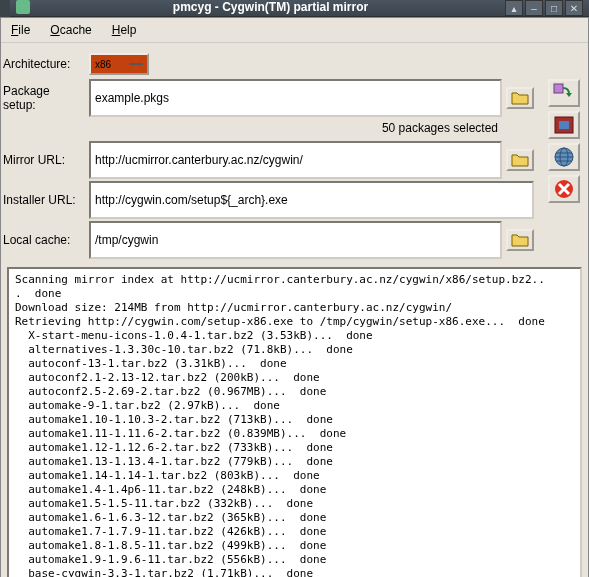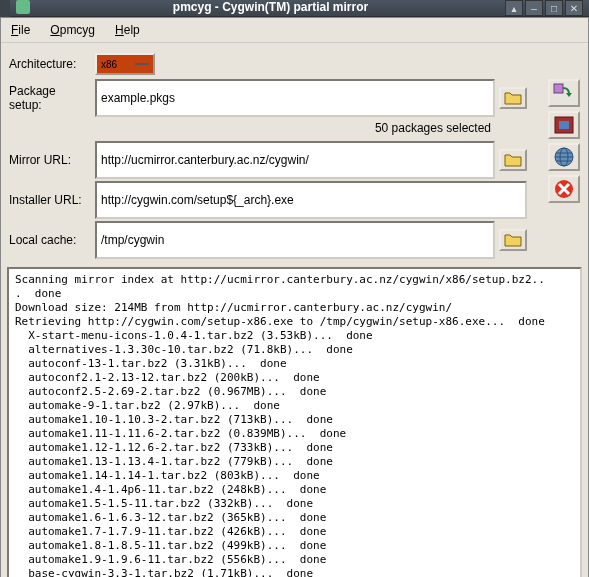--- a/index.html
+++ b/index.html
@@ -7,21 +7,21 @@
 .window { width: 589px; height: 577px; display: flex; flex-direction: column; }
 .titlebar { background: linear-gradient(to bottom, #4a5560, #3b434b); color: #fff; height: 24px; display: flex; align-items: flex-start; padding: 0 6px; border-bottom: 1px solid #2a2e33; margin-left: 10px; }
 .titlebar-icon { width: 14px; height: 14px; background: #6b8; border-radius: 2px; margin-right: 6px; }
 .titlebar-title { flex: 1; text-align: center; font-weight: bold; font-size: 12px; }
 .titlebar-controls { display: flex; gap: 2px; }
 .titlebar-btn { width: 18px; height: 16px; background: #5a6570; border: 1px solid #333; color: #ddd; display: flex; align-items: center; justify-content: center; font-size: 10px; cursor: pointer; }
 .client { background: #e8e4dc; flex: 1; display: flex; flex-direction: column; border: 1px solid #888; justify-content: space-between; }
 .menubar { background: #e8e4dc; padding: 3px 6px; display: flex; gap: 12px; border-bottom: 1px solid #ccc; }
 .menubar-item { cursor: pointer; padding: 2px 4px; }
 .menubar-item u { text-decoration: underline; }
-.form-area { padding: 8px 6px 4px 8px; display: flex; gap: 19px; }
+.form-area { padding: 8px 6px 4px 2px; display: flex; gap: 12px; }
 .form-left { flex: 1; display: flex; flex-direction: column; gap: 2px; }
 .form-right { width: 36px; display: flex; flex-direction: column; gap: 4px; align-items: center; padding-top: 28px; }
 .form-row { display: flex; align-items: center; gap: 4px; min-height: 26px; }
 .form-label { width: 82px; text-align: left; }
 .form-input { flex: 1; background: #fff; border: 2px inset #d0ccc4; padding: 3px 4px; font-family: sans-serif; font-size: 12px; height: 38px; }
 .form-select { width: 60px; background: #c2410c; border: 2px outset #f0ece4; padding: 2px 4px; font-size: 10px; height: 22px; display: flex; align-items: center; justify-content: space-between; }
 .sel-arrow { width: 14px; height: 2px; background: #555; margin-left: 4px; }
 .folder-btn { width: 28px; height: 22px; background: #e8e4dc; border: 2px outset #f0ece4; display: flex; align-items: center; justify-content: center; cursor: pointer; }
 .action-btn { width: 32px; height: 28px; background: #e8e4dc; border: 2px outset #f0ece4; display: flex; align-items: center; justify-content: center; cursor: pointer; }
 .pkg-status { text-align: right; padding: 2px 36px 4px 0; font-size: 12px; }
@@ -40,21 +40,21 @@
       <div class="titlebar-btn">▴</div>
       <div class="titlebar-btn">–</div>
       <div class="titlebar-btn">□</div>
       <div class="titlebar-btn">✕</div>
     </div>
   </div>
   <div class="client">
 
     <div class="menubar">
       <span class="menubar-item"><u>F</u><span>ile</span></span>
-      <span class="menubar-item"><u>O</u><span>pmcyg</span></span>
+      <span class="menubar-item"><u>O</u><span>cache</span></span>
       <span class="menubar-item"><u>H</u><span>elp</span></span>
     </div>
 
     <div class="form-area">
       <div class="form-left">
 
         <div class="form-row">
           <span class="form-label">Architecture:</span>
           <div class="form-select">
             <span>x86</span>

